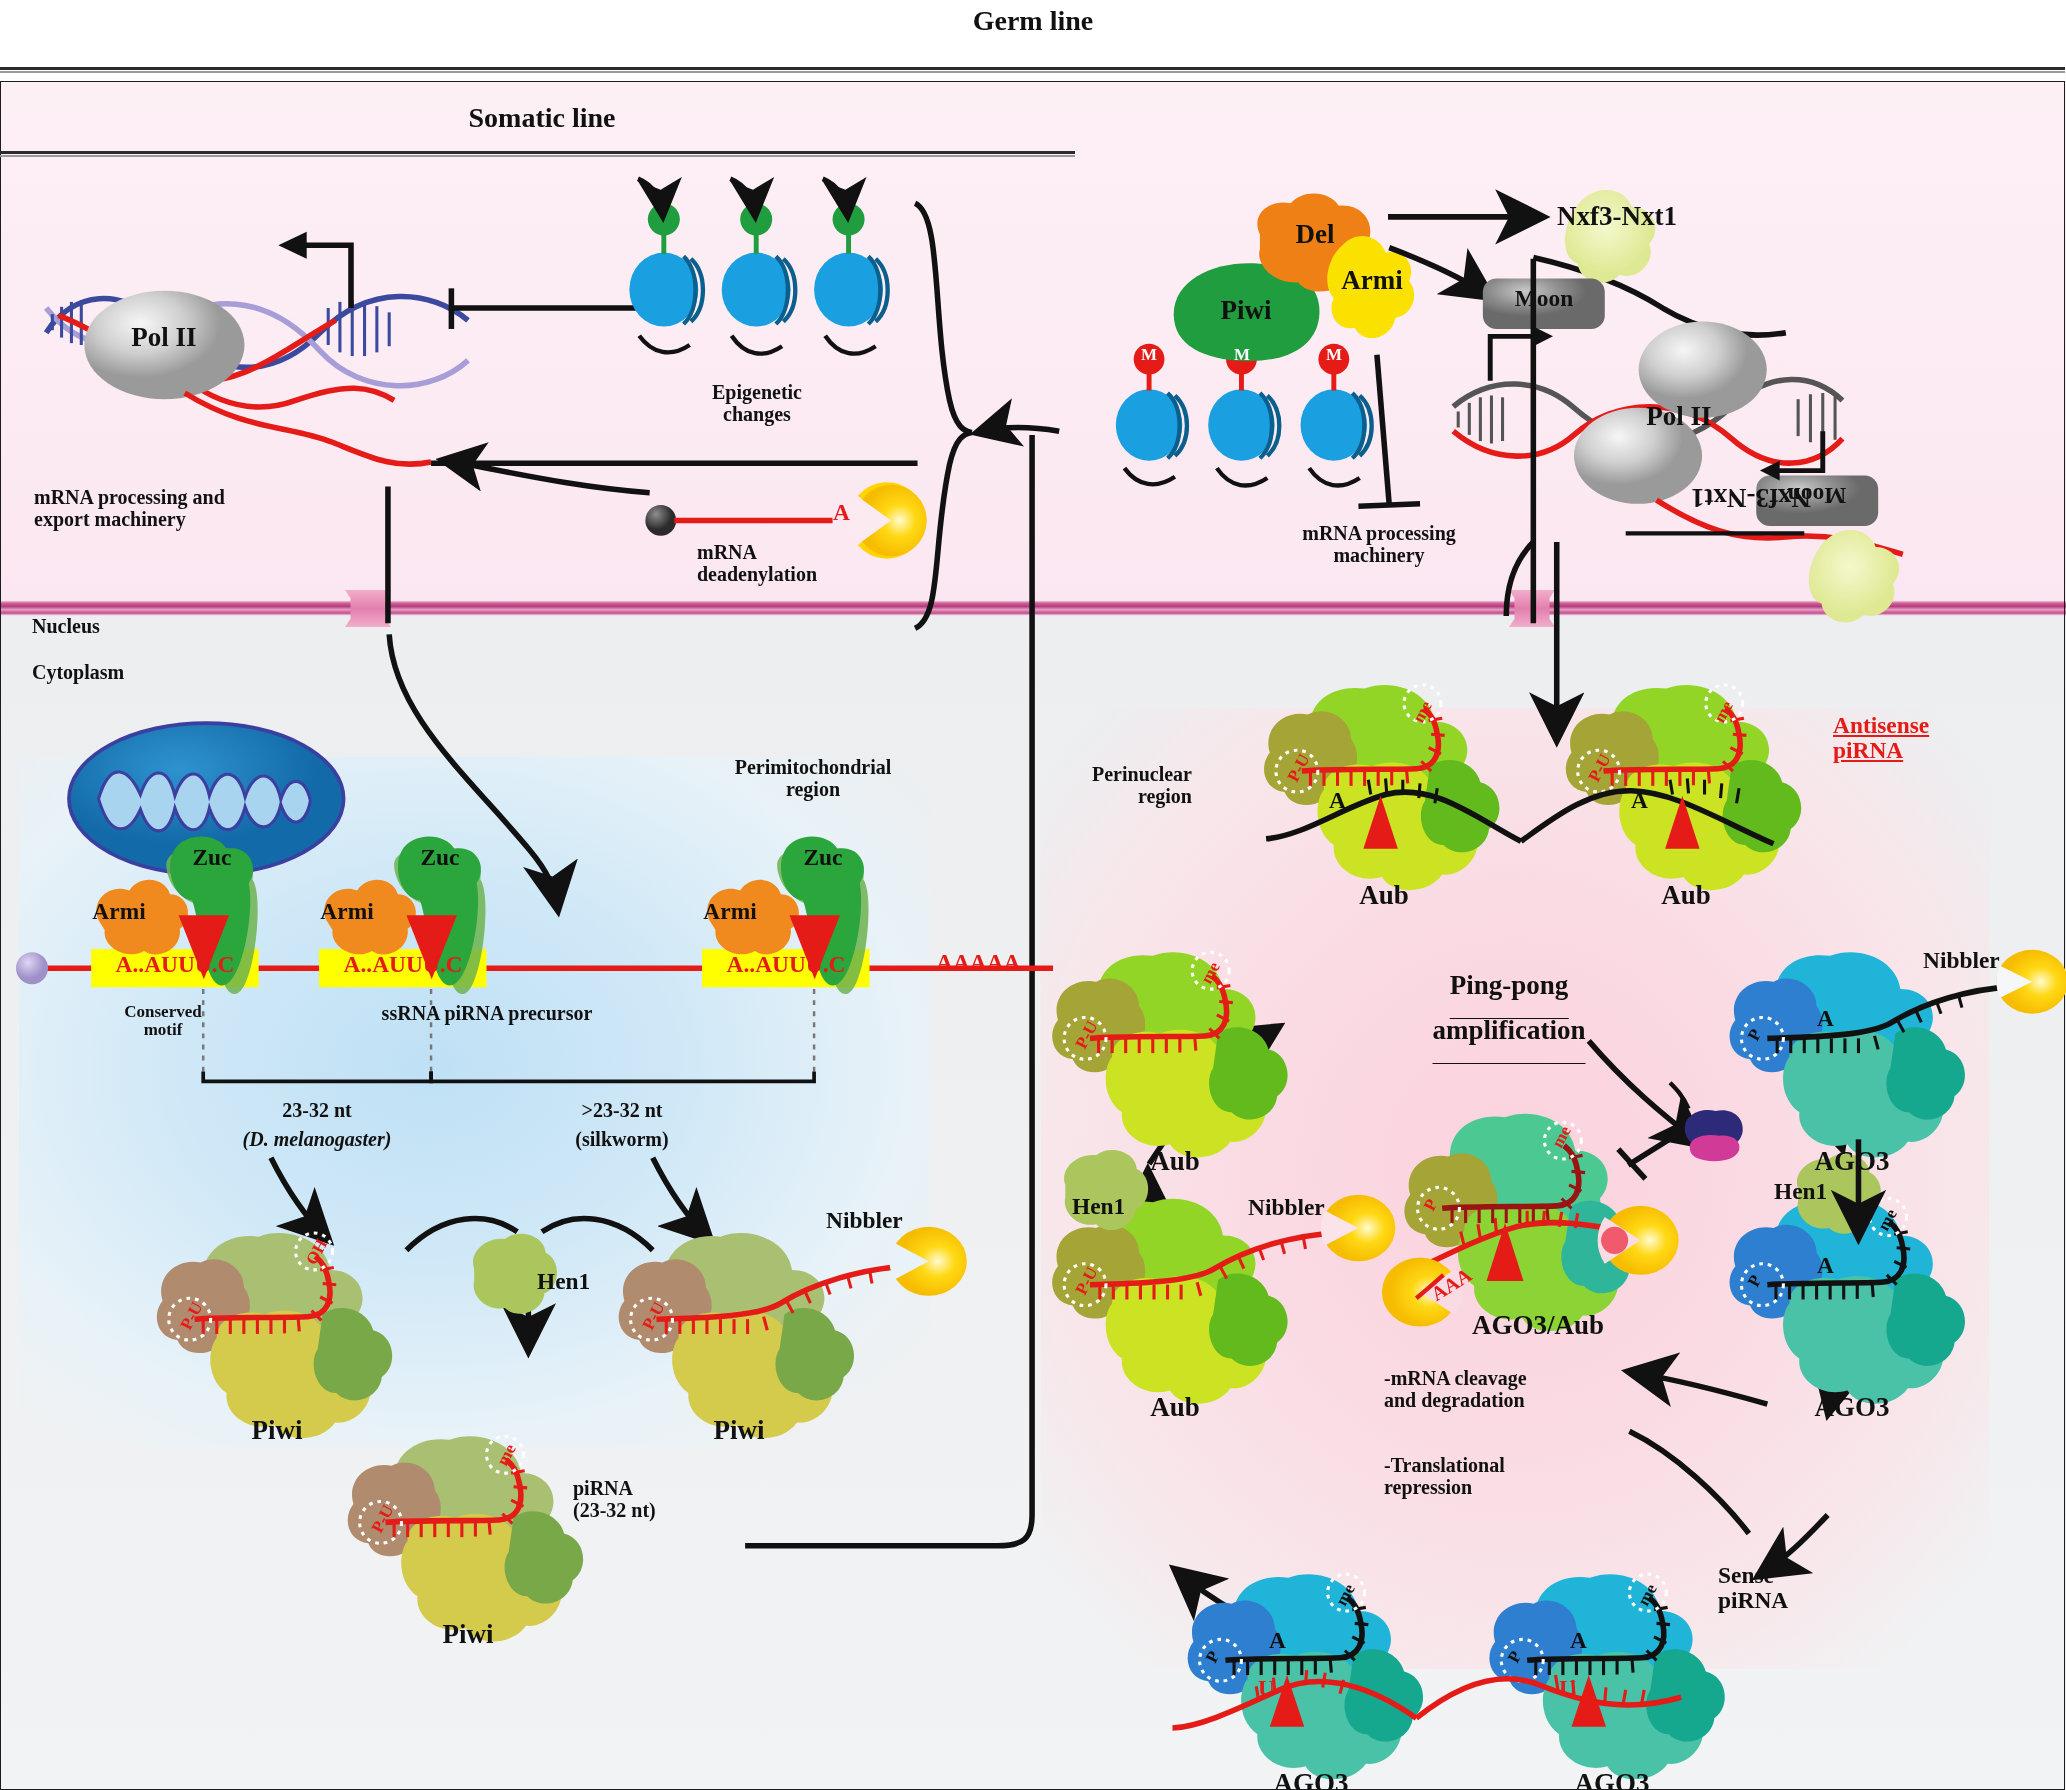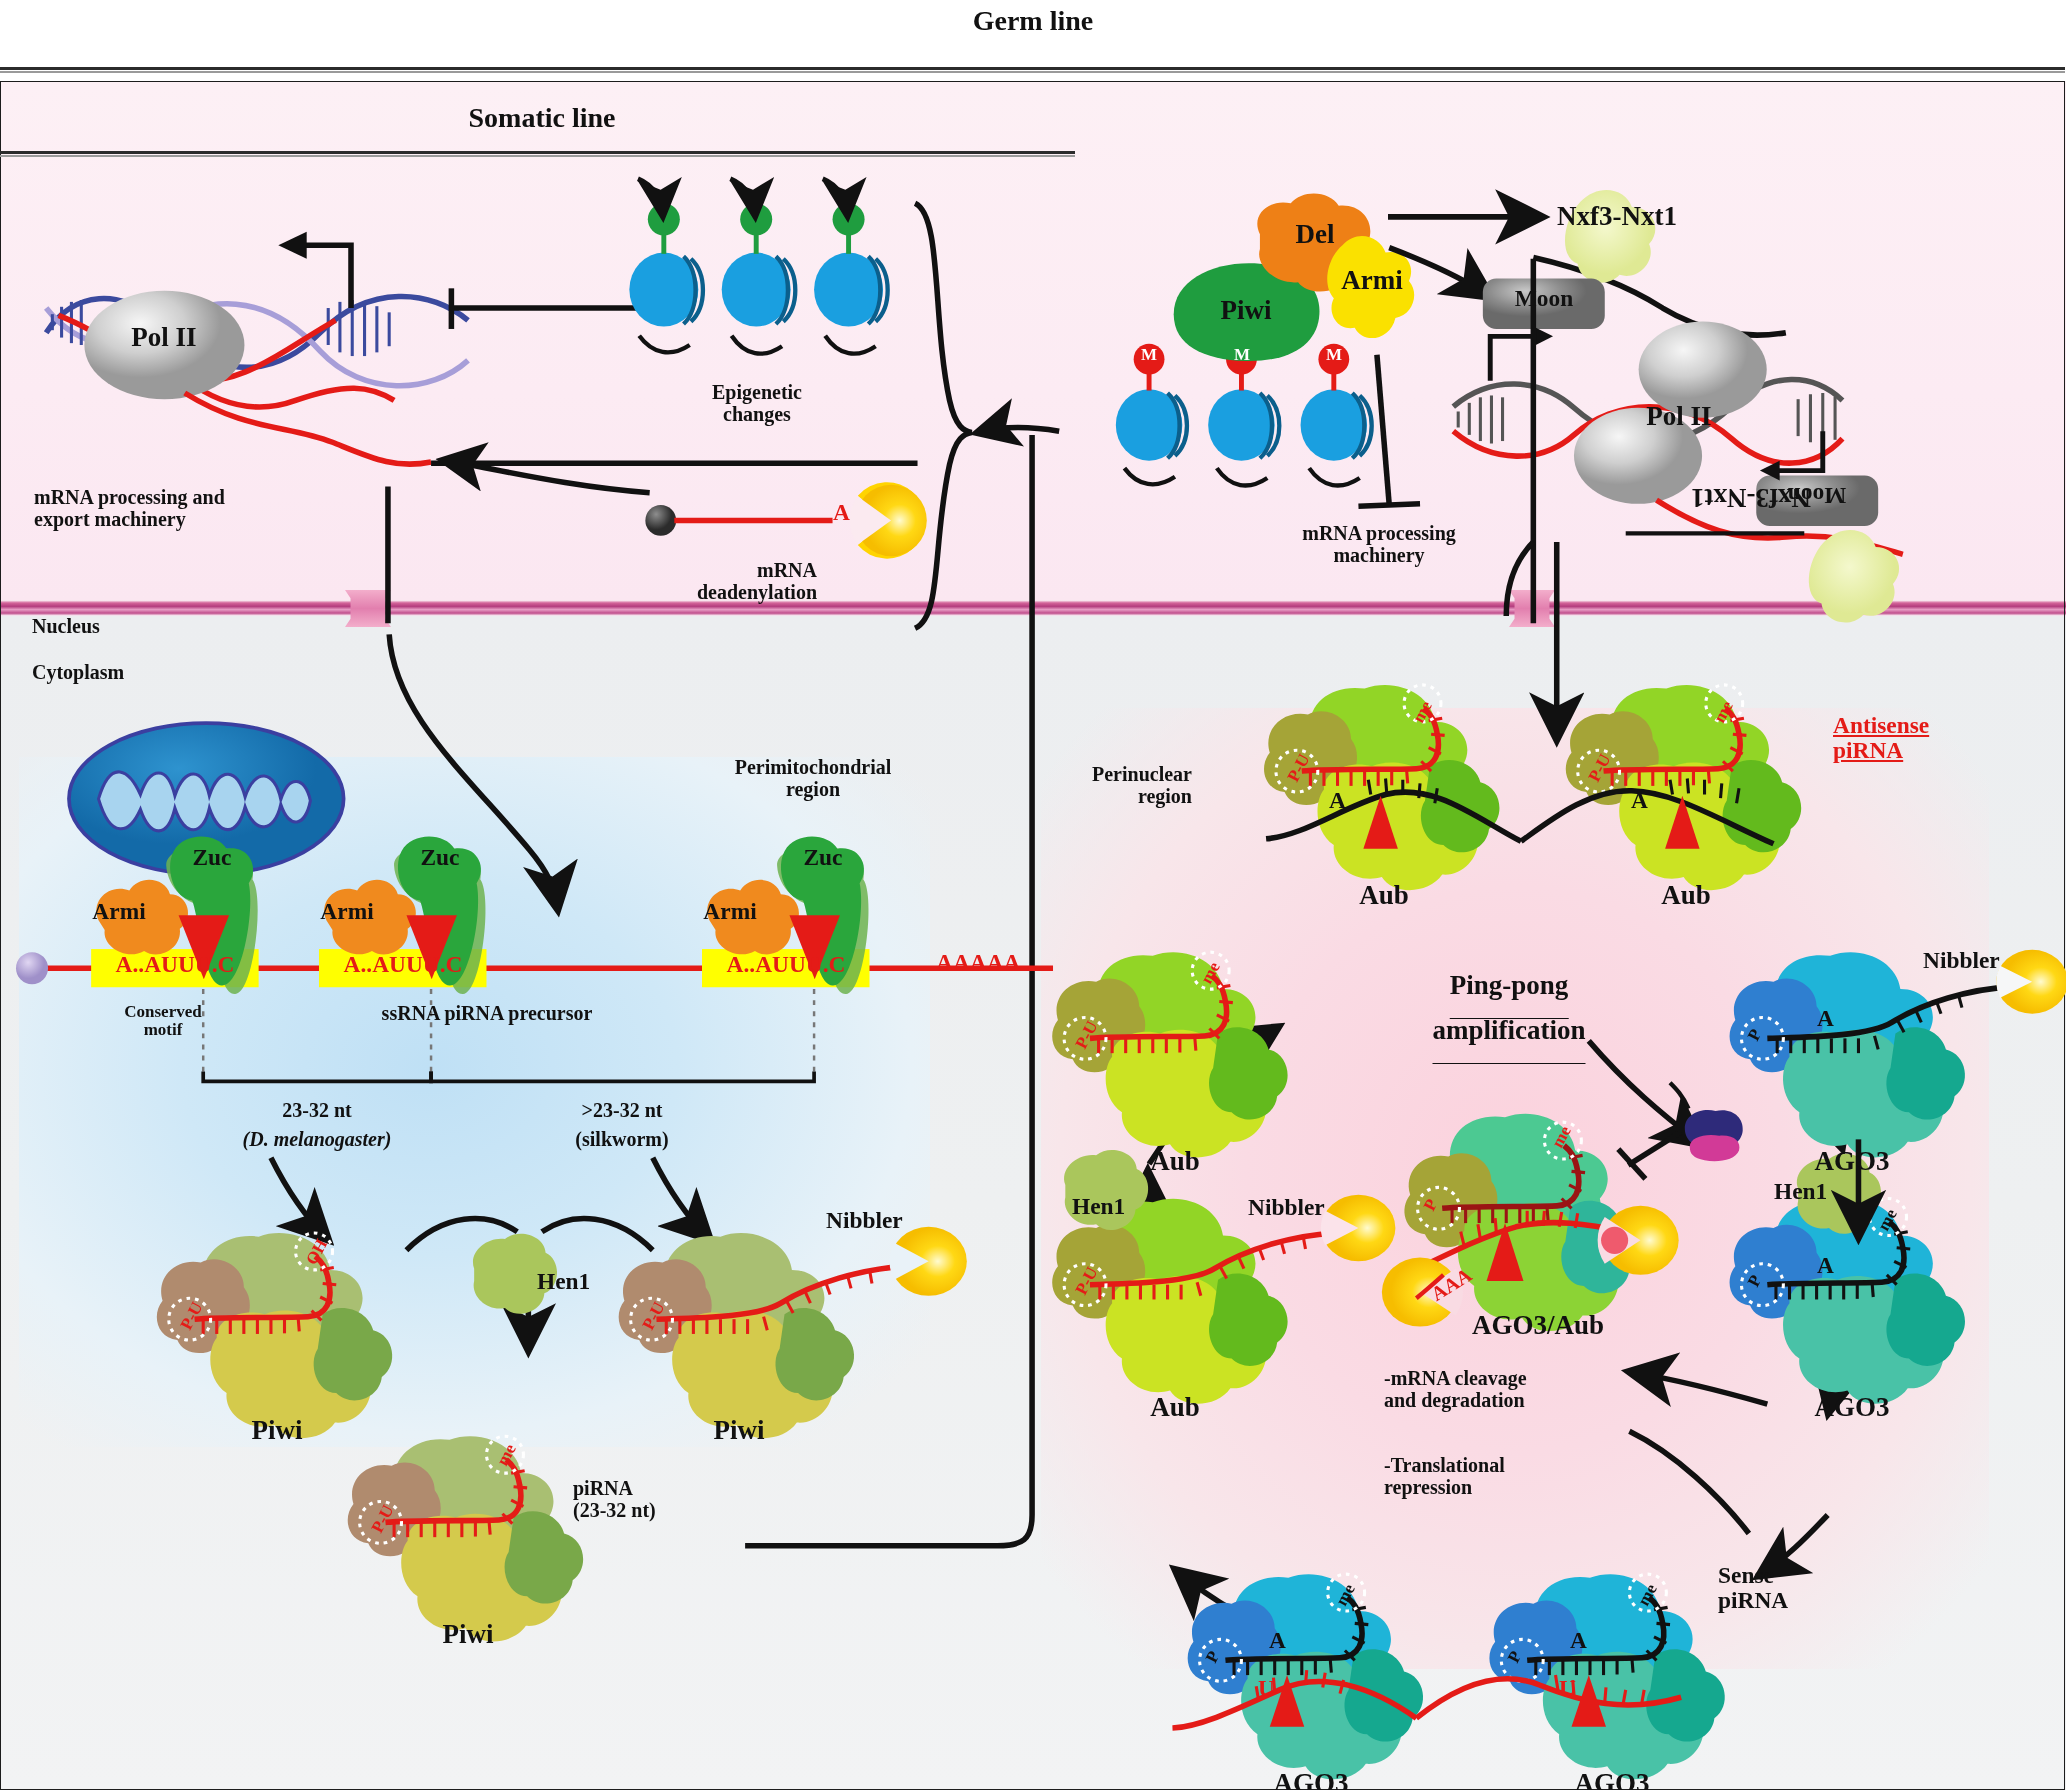--- a/index.html
+++ b/index.html
@@ -848,21 +848,21 @@
     <g>
       <path d="M2344,2070 C2326,2086 2312,2098 2300,2108" fill="none" stroke="#e41b17" stroke-width="7"></path>
     </g>
   </svg>
 
   <div class="txt lbl-lg ctr" style="left:164px;top:323px;">Pol II</div>
   <div class="txt lbl-sm" style="left:34px;top:487px;">mRNA processing and
 export machinery</div>
   <div class="txt lbl-sm ctr" style="left:757px;top:382px;text-align:center;">Epigenetic
 changes</div>
-  <div class="txt lbl-sm ctr" style="left:757px;top:560px;text-align:right;">mRNA
+  <div class="txt lbl-sm ctr" style="left:757px;top:542px;text-align:left;">mRNA
 deadenylation</div>
   <div class="txt lbl-md red" style="left:833px;top:500px;">A</div>
 
   <div class="txt lbl-lg ctr" style="left:1246px;top:296px;">Piwi</div>
   <div class="txt lbl-lg ctr" style="left:1315px;top:220px;">Del</div>
   <div class="txt lbl-lg ctr" style="left:1372px;top:266px;">Armi</div>
   <div class="txt lbl-md ctr" style="left:1544px;top:286px;color:#111;">Moon</div>
   <div class="txt lbl-md ctr" style="left:1817px;top:483px;color:#111;transform:translateX(-50%) rotate(180deg);">Moon</div>
   <div class="txt lbl-lg" style="left:1557px;top:202px;">Nxf3-Nxt1</div>
   <div class="txt lbl-lg" style="left:1811px;top:512px;transform:rotate(180deg);transform-origin:left top;">Nxf3-Nxt1</div>

